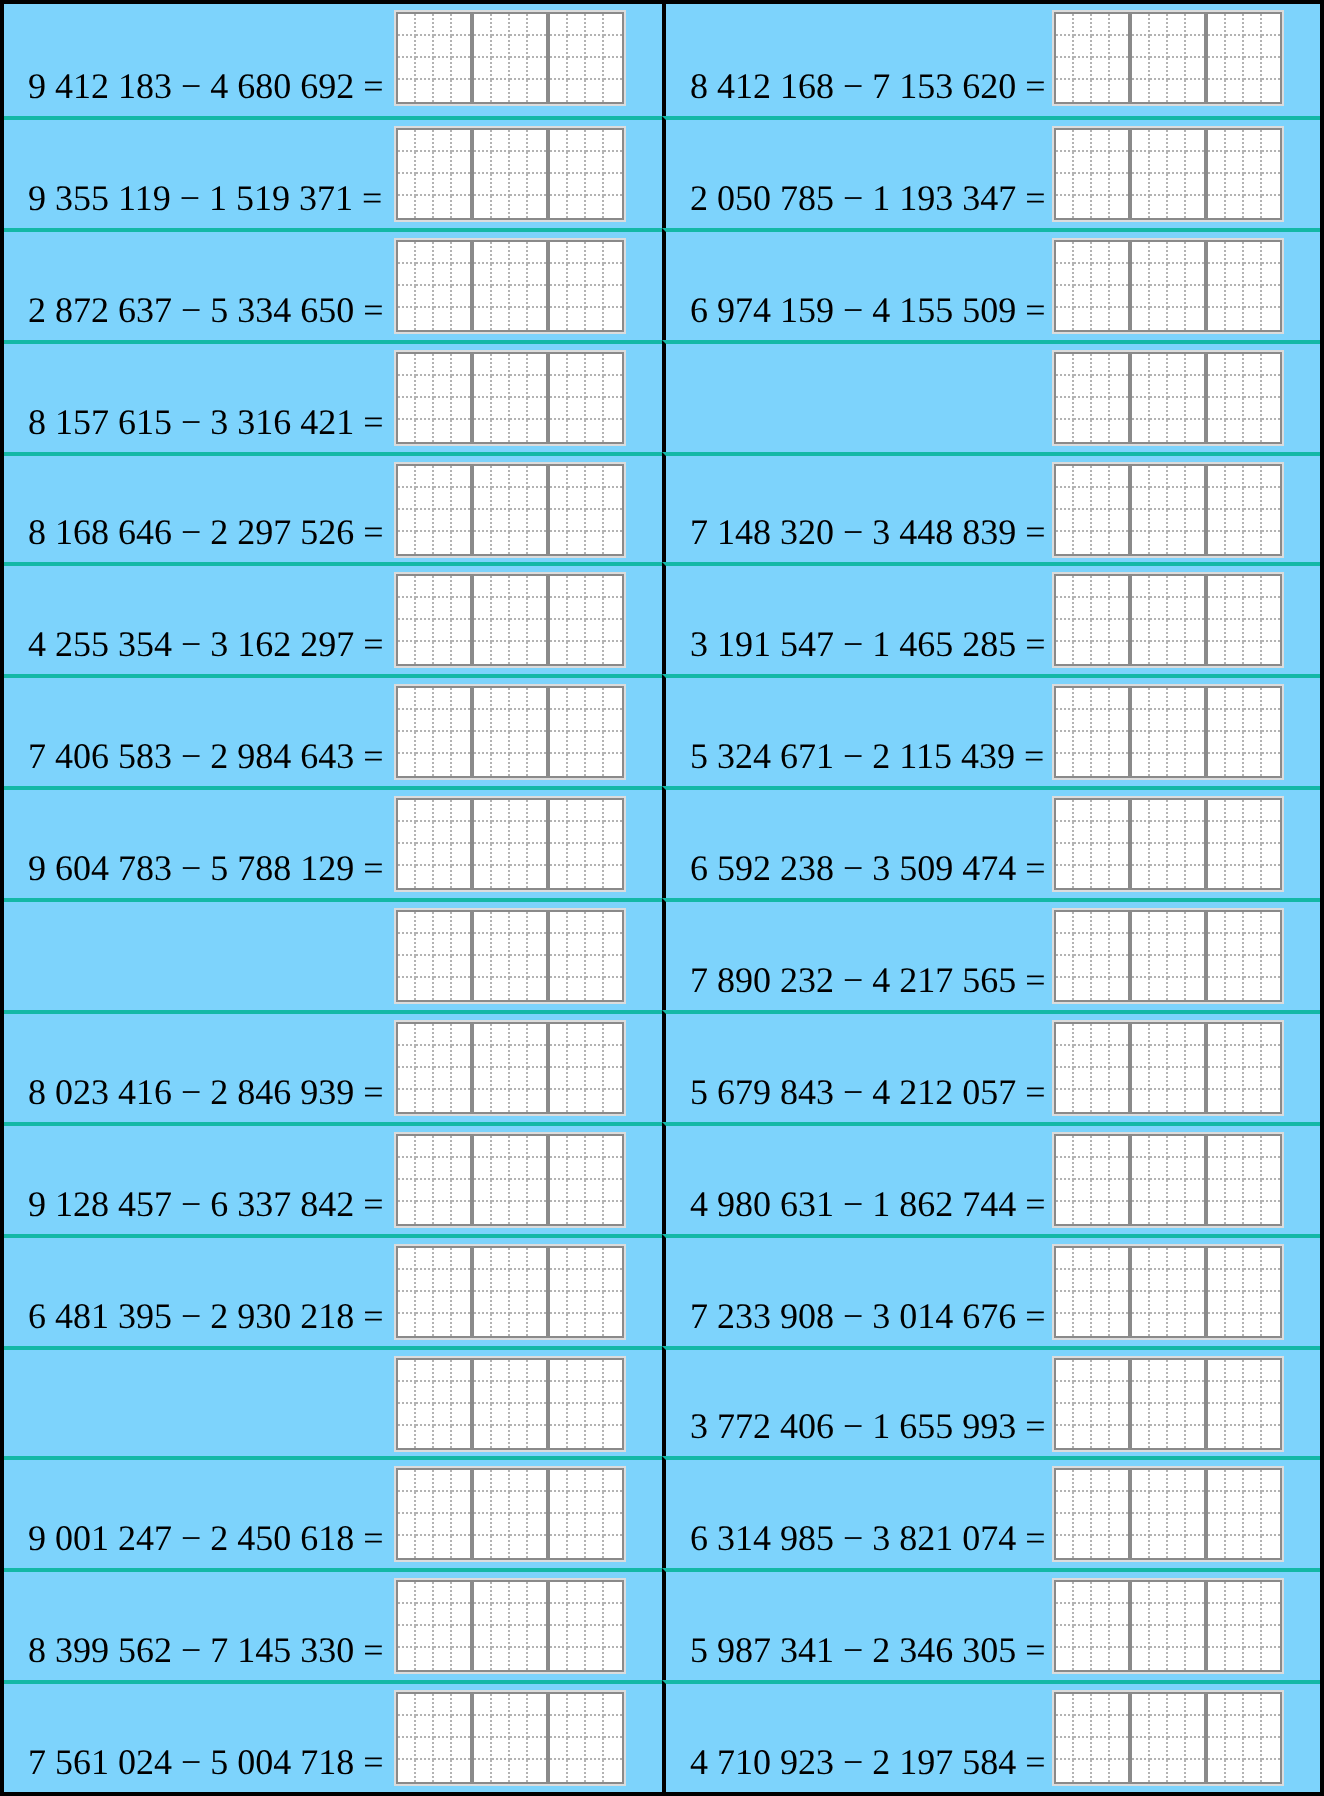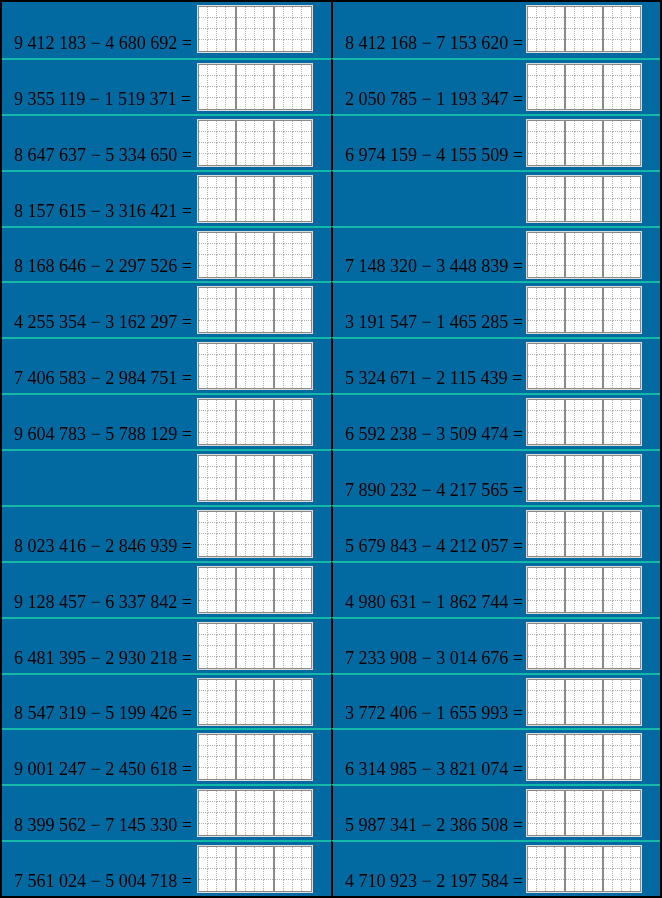--- a/index.html
+++ b/index.html
@@ -6,21 +6,21 @@
     margin: 0;
     padding: 0;
     background: #ffffff;
   }
   .page {
     position: relative;
     width: 662px;
     height: 898px;
     box-sizing: border-box;
     border: 2px solid #000000;
-    background: #0369a1;
+    background: #7dd3fc;
     font-family: "Liberation Serif", "DejaVu Serif", serif;
   }
   .worksheet {
     width: 100%;
     height: 100%;
     display: grid;
     grid-template-columns: 1fr 1fr;
     grid-template-rows: repeat(16, 1fr);
   }
   .cell {
@@ -300,21 +300,21 @@
             <div class="sq"></div>
             <div class="sq"></div>
             <div class="sq"></div>
             <div class="sq"></div>
             <div class="sq"></div>
             <div class="sq"></div>
           </div>
         </div>
       </div>
       <div class="cell">
-        <div class="expr"><span>8 647 637</span> <span>−</span> <span>5 334 650</span> <span>=</span></div>
+        <div class="expr"><span>2 872 637</span> <span>−</span> <span>5 334 650</span> <span>=</span></div>
         <div class="answer-grid">
           <div class="block">
             <div class="sq"></div>
             <div class="sq"></div>
             <div class="sq"></div>
             <div class="sq"></div>
             <div class="sq"></div>
             <div class="sq"></div>
             <div class="sq"></div>
             <div class="sq"></div>
@@ -771,21 +771,21 @@
             <div class="sq"></div>
             <div class="sq"></div>
             <div class="sq"></div>
             <div class="sq"></div>
             <div class="sq"></div>
             <div class="sq"></div>
           </div>
         </div>
       </div>
       <div class="cell">
-        <div class="expr"><span>7 406 583</span> <span>−</span> <span>2 984 751</span> <span>=</span></div>
+        <div class="expr"><span>7 406 583</span> <span>−</span> <span>2 984 643</span> <span>=</span></div>
         <div class="answer-grid">
           <div class="block">
             <div class="sq"></div>
             <div class="sq"></div>
             <div class="sq"></div>
             <div class="sq"></div>
             <div class="sq"></div>
             <div class="sq"></div>
             <div class="sq"></div>
             <div class="sq"></div>
@@ -1478,21 +1478,20 @@
             <div class="sq"></div>
             <div class="sq"></div>
             <div class="sq"></div>
             <div class="sq"></div>
             <div class="sq"></div>
             <div class="sq"></div>
           </div>
         </div>
       </div>
       <div class="cell">
-        <div class="expr"><span>8 547 319</span> <span>−</span> <span>5 199 426</span> <span>=</span></div>
         <div class="answer-grid">
           <div class="block">
             <div class="sq"></div>
             <div class="sq"></div>
             <div class="sq"></div>
             <div class="sq"></div>
             <div class="sq"></div>
             <div class="sq"></div>
             <div class="sq"></div>
             <div class="sq"></div>
@@ -1773,21 +1772,21 @@
             <div class="sq"></div>
             <div class="sq"></div>
             <div class="sq"></div>
             <div class="sq"></div>
             <div class="sq"></div>
             <div class="sq"></div>
           </div>
         </div>
       </div>
       <div class="cell">
-        <div class="expr"><span>5 987 341</span> <span>−</span> <span>2 386 508</span> <span>=</span></div>
+        <div class="expr"><span>5 987 341</span> <span>−</span> <span>2 346 305</span> <span>=</span></div>
         <div class="answer-grid">
           <div class="block">
             <div class="sq"></div>
             <div class="sq"></div>
             <div class="sq"></div>
             <div class="sq"></div>
             <div class="sq"></div>
             <div class="sq"></div>
             <div class="sq"></div>
             <div class="sq"></div>

